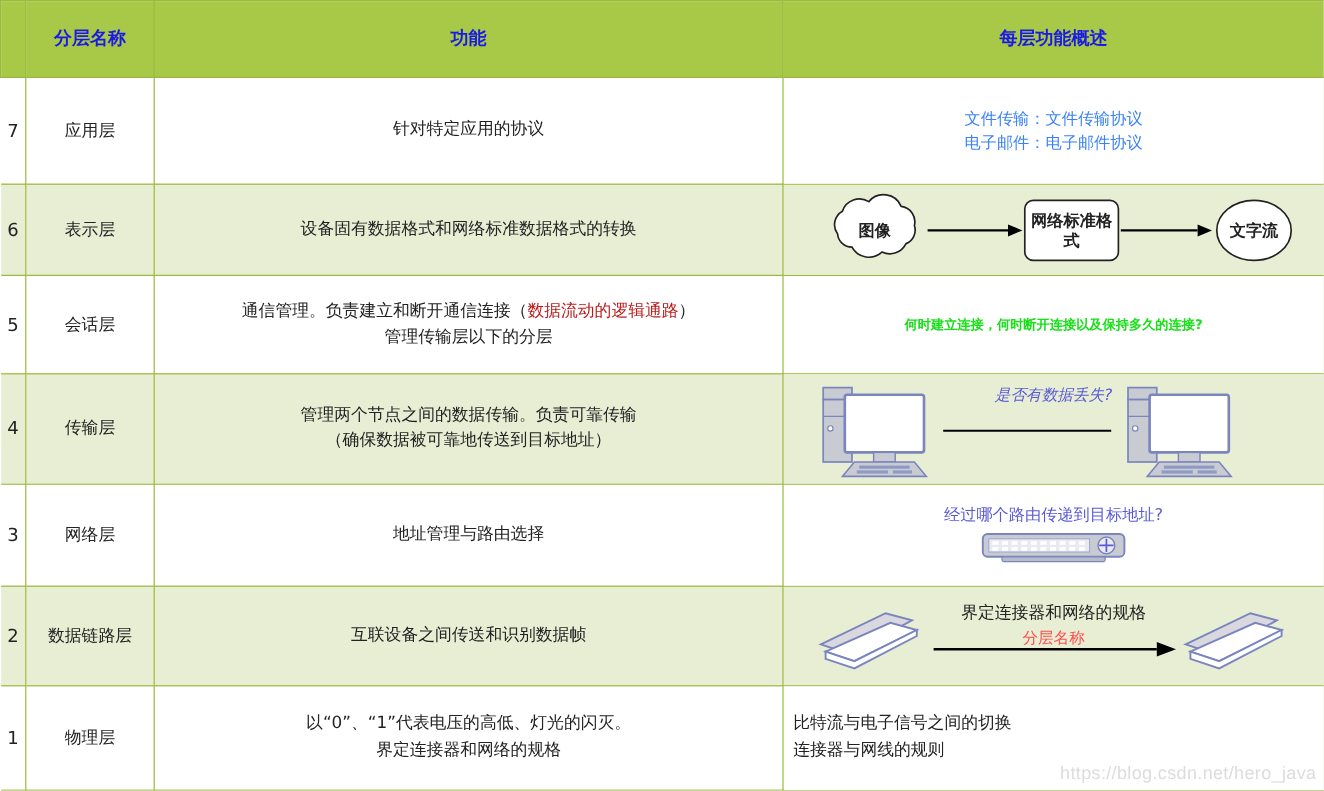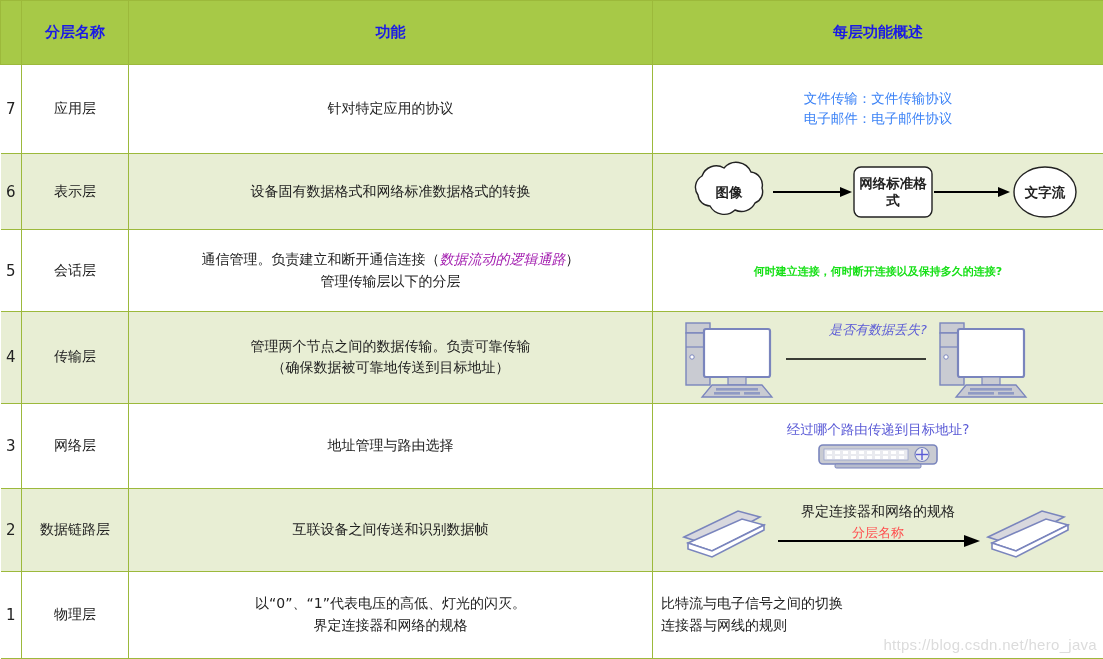--- a/index.html
+++ b/index.html
@@ -60,21 +60,21 @@
     text-align:center;
     font-size:14px;
     color:#222;
     line-height:1.55;
     position:relative;
     padding:4px 8px;
   }
   tr.alt > td{background:#e8eed4;}
   tr.plain > td{background:#ffffff;}
 
-  .red{color:#a21caf;font-style:italic;}
+  .red{color:#b91c1c;}
   .orange{color:#3b82f6;font-size:13.5px;line-height:1.5;font-family:Liberation Serif, serif;}
   .green-q{color:#16e016;font-weight:bold;font-size:11px;}
   .blue-q{color:#5a5ad6;font-size:13.5px;}
 
   
   tr.r7 td{height:87px;}
   tr.r6 td{height:72px;}
   tr.r5 td{height:80px;}
   tr.r4 td{height:90px;}
   tr.r3 td{height:83px;}

